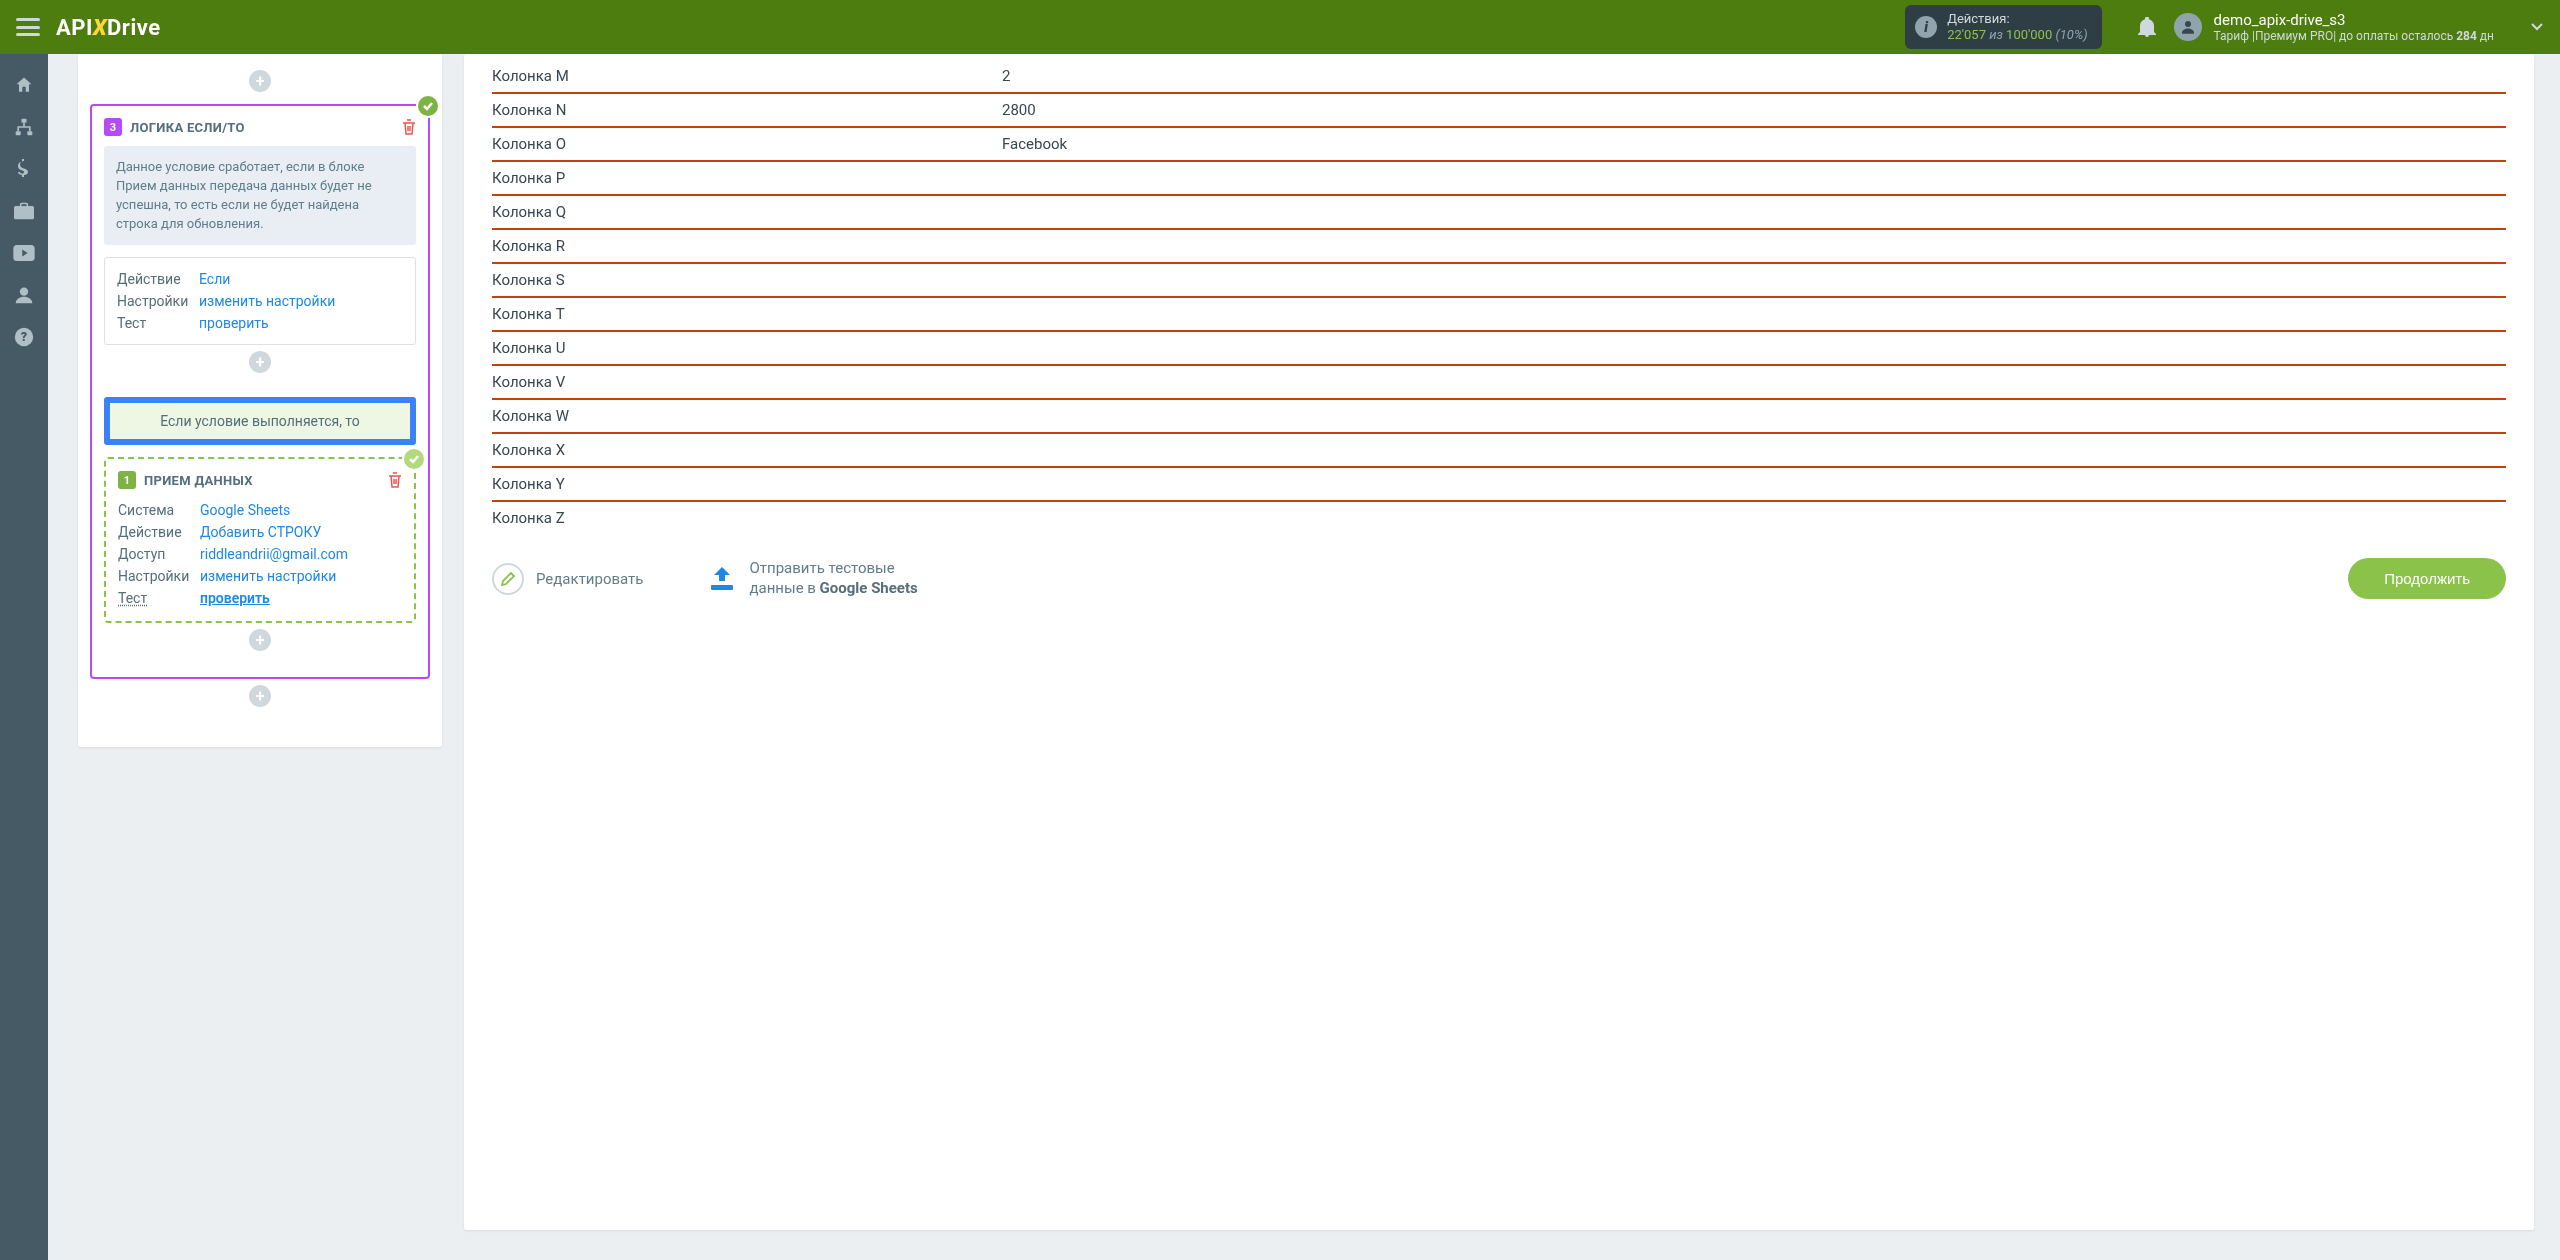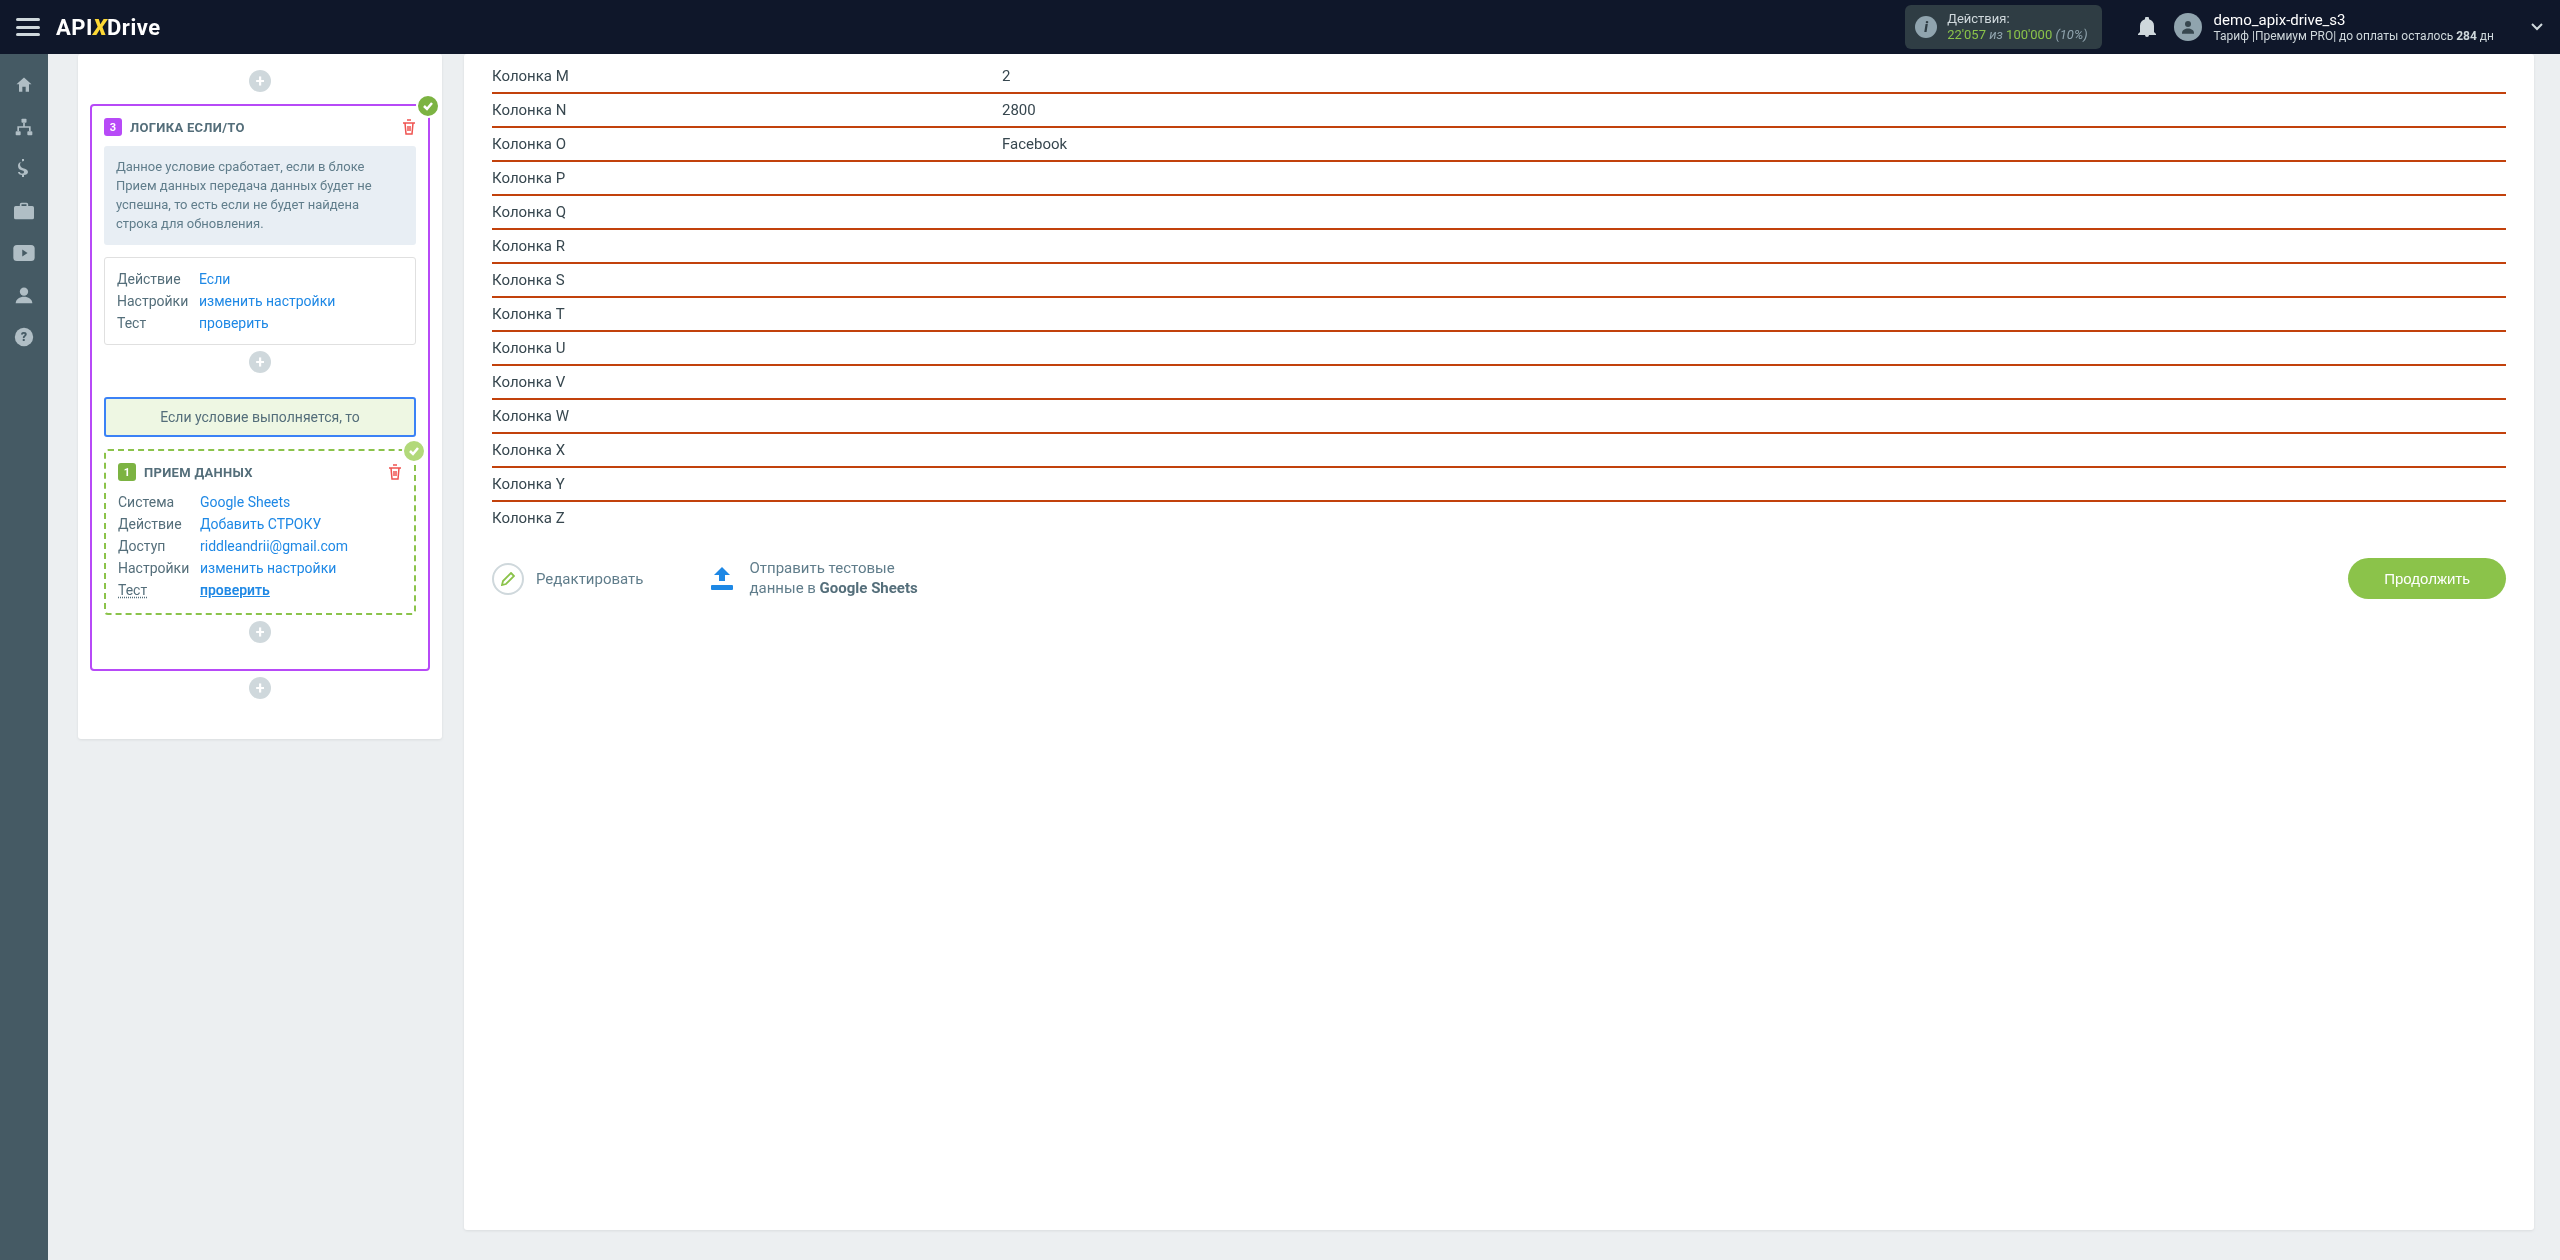--- a/index.html
+++ b/index.html
@@ -1,18 +1,18 @@
 <!DOCTYPE html>
 <html><head>
 <meta charset="utf-8">
 <style>
 * { margin: 0; padding: 0; box-sizing: border-box; }
 body { font-family: -apple-system, BlinkMacSystemFont, "Segoe UI", Roboto, Arial, sans-serif; background: #eceff1; color: #37474f; font-size: 14px; }
 
-.topbar { height: 54px; background: #0f172a; display: flex; align-items: center; padding: 0 16px; color: #fff; }
+.topbar { height: 54px; background: #4d7c0f; display: flex; align-items: center; padding: 0 16px; color: #fff; }
 .hamburger { width: 24px; height: 18px; margin-right: 16px; cursor: pointer; display: flex; flex-direction: column; justify-content: space-between; }
 .hamburger span { height: 3px; background: #cfd8dc; border-radius: 2px; }
 .logo { font-size: 22px; font-weight: 700; letter-spacing: 0.5px; }
 .logo .x { color: #fdd835; font-style: italic; font-weight: 900; }
 .spacer { flex: 1; }
 .actions-box { background: #2f3d44; border-radius: 6px; padding: 6px 14px 6px 10px; display: flex; align-items: center; gap: 10px; margin-right: 18px; }
 .actions-box .info-circle { width: 22px; height: 22px; border-radius: 50%; background: #90a4ae; display: flex; align-items: center; justify-content: center; font-weight: 900; color: #2f3d44; font-style: italic; font-size: 14px; }
 .actions-text { font-size: 13px; line-height: 1.25; }
 .actions-text .l1 { color: #cfd8dc; }
 .actions-text .cnt { color: #8bc34a; }
@@ -46,21 +46,21 @@
 .trash { color: #ef5350; cursor: pointer; }
 .note { background: #e8eef4; border-radius: 3px; padding: 12px; color: #607d8b; font-size: 13px; line-height: 1.45; margin-bottom: 12px; }
 .propbox { border: 1px solid #e0e0e0; border-radius: 3px; padding: 10px 12px; }
 .proprow { display: flex; gap: 0; padding: 3px 0; font-size: 14px; }
 .proprow .k { width: 82px; color: #546e7a; }
 .proprow .v { color: #1e88e5; }
 .proprow .v.link { cursor: pointer; }
 .proprow .v.linku { text-decoration: underline; font-weight: 600; }
 .proprow .k.dotted { text-decoration: underline dotted; }
 
-.condbar { margin: 12px 0; border: 2px solid #3b82f6; background: #eef7e3; border-radius: 3px; text-align: center; padding: 10px; color: #546e7a; font-size: 14px; }
+.condbar { margin: 12px 0; border: 6px solid #3b82f6; background: #eef7e3; border-radius: 3px; text-align: center; padding: 10px; color: #546e7a; font-size: 14px; }
 
 .subcard { border: 2px dashed #8bc34a; border-radius: 4px; padding: 12px; position: relative; }
 .subcard .sbadge { position: absolute; top: -12px; right: -12px; width: 24px; height: 24px; border-radius: 50%; background: #b2d97a; border: 2px solid #fff; display: flex; align-items: center; justify-content: center; }
 
 .rightpanel { flex: 1; background: #fff; border-radius: 3px; box-shadow: 0 1px 3px rgba(0,0,0,.08); padding: 6px 28px 28px; }
 .datarow { display: flex; padding: 7px 0; border-bottom: 2px solid #c2410c; font-size: 15px; }
 .datarow:last-child { border-bottom: none; }
 .datarow .dk { width: 510px; color: #37474f; }
 .datarow .dv { color: #37474f; }
 

